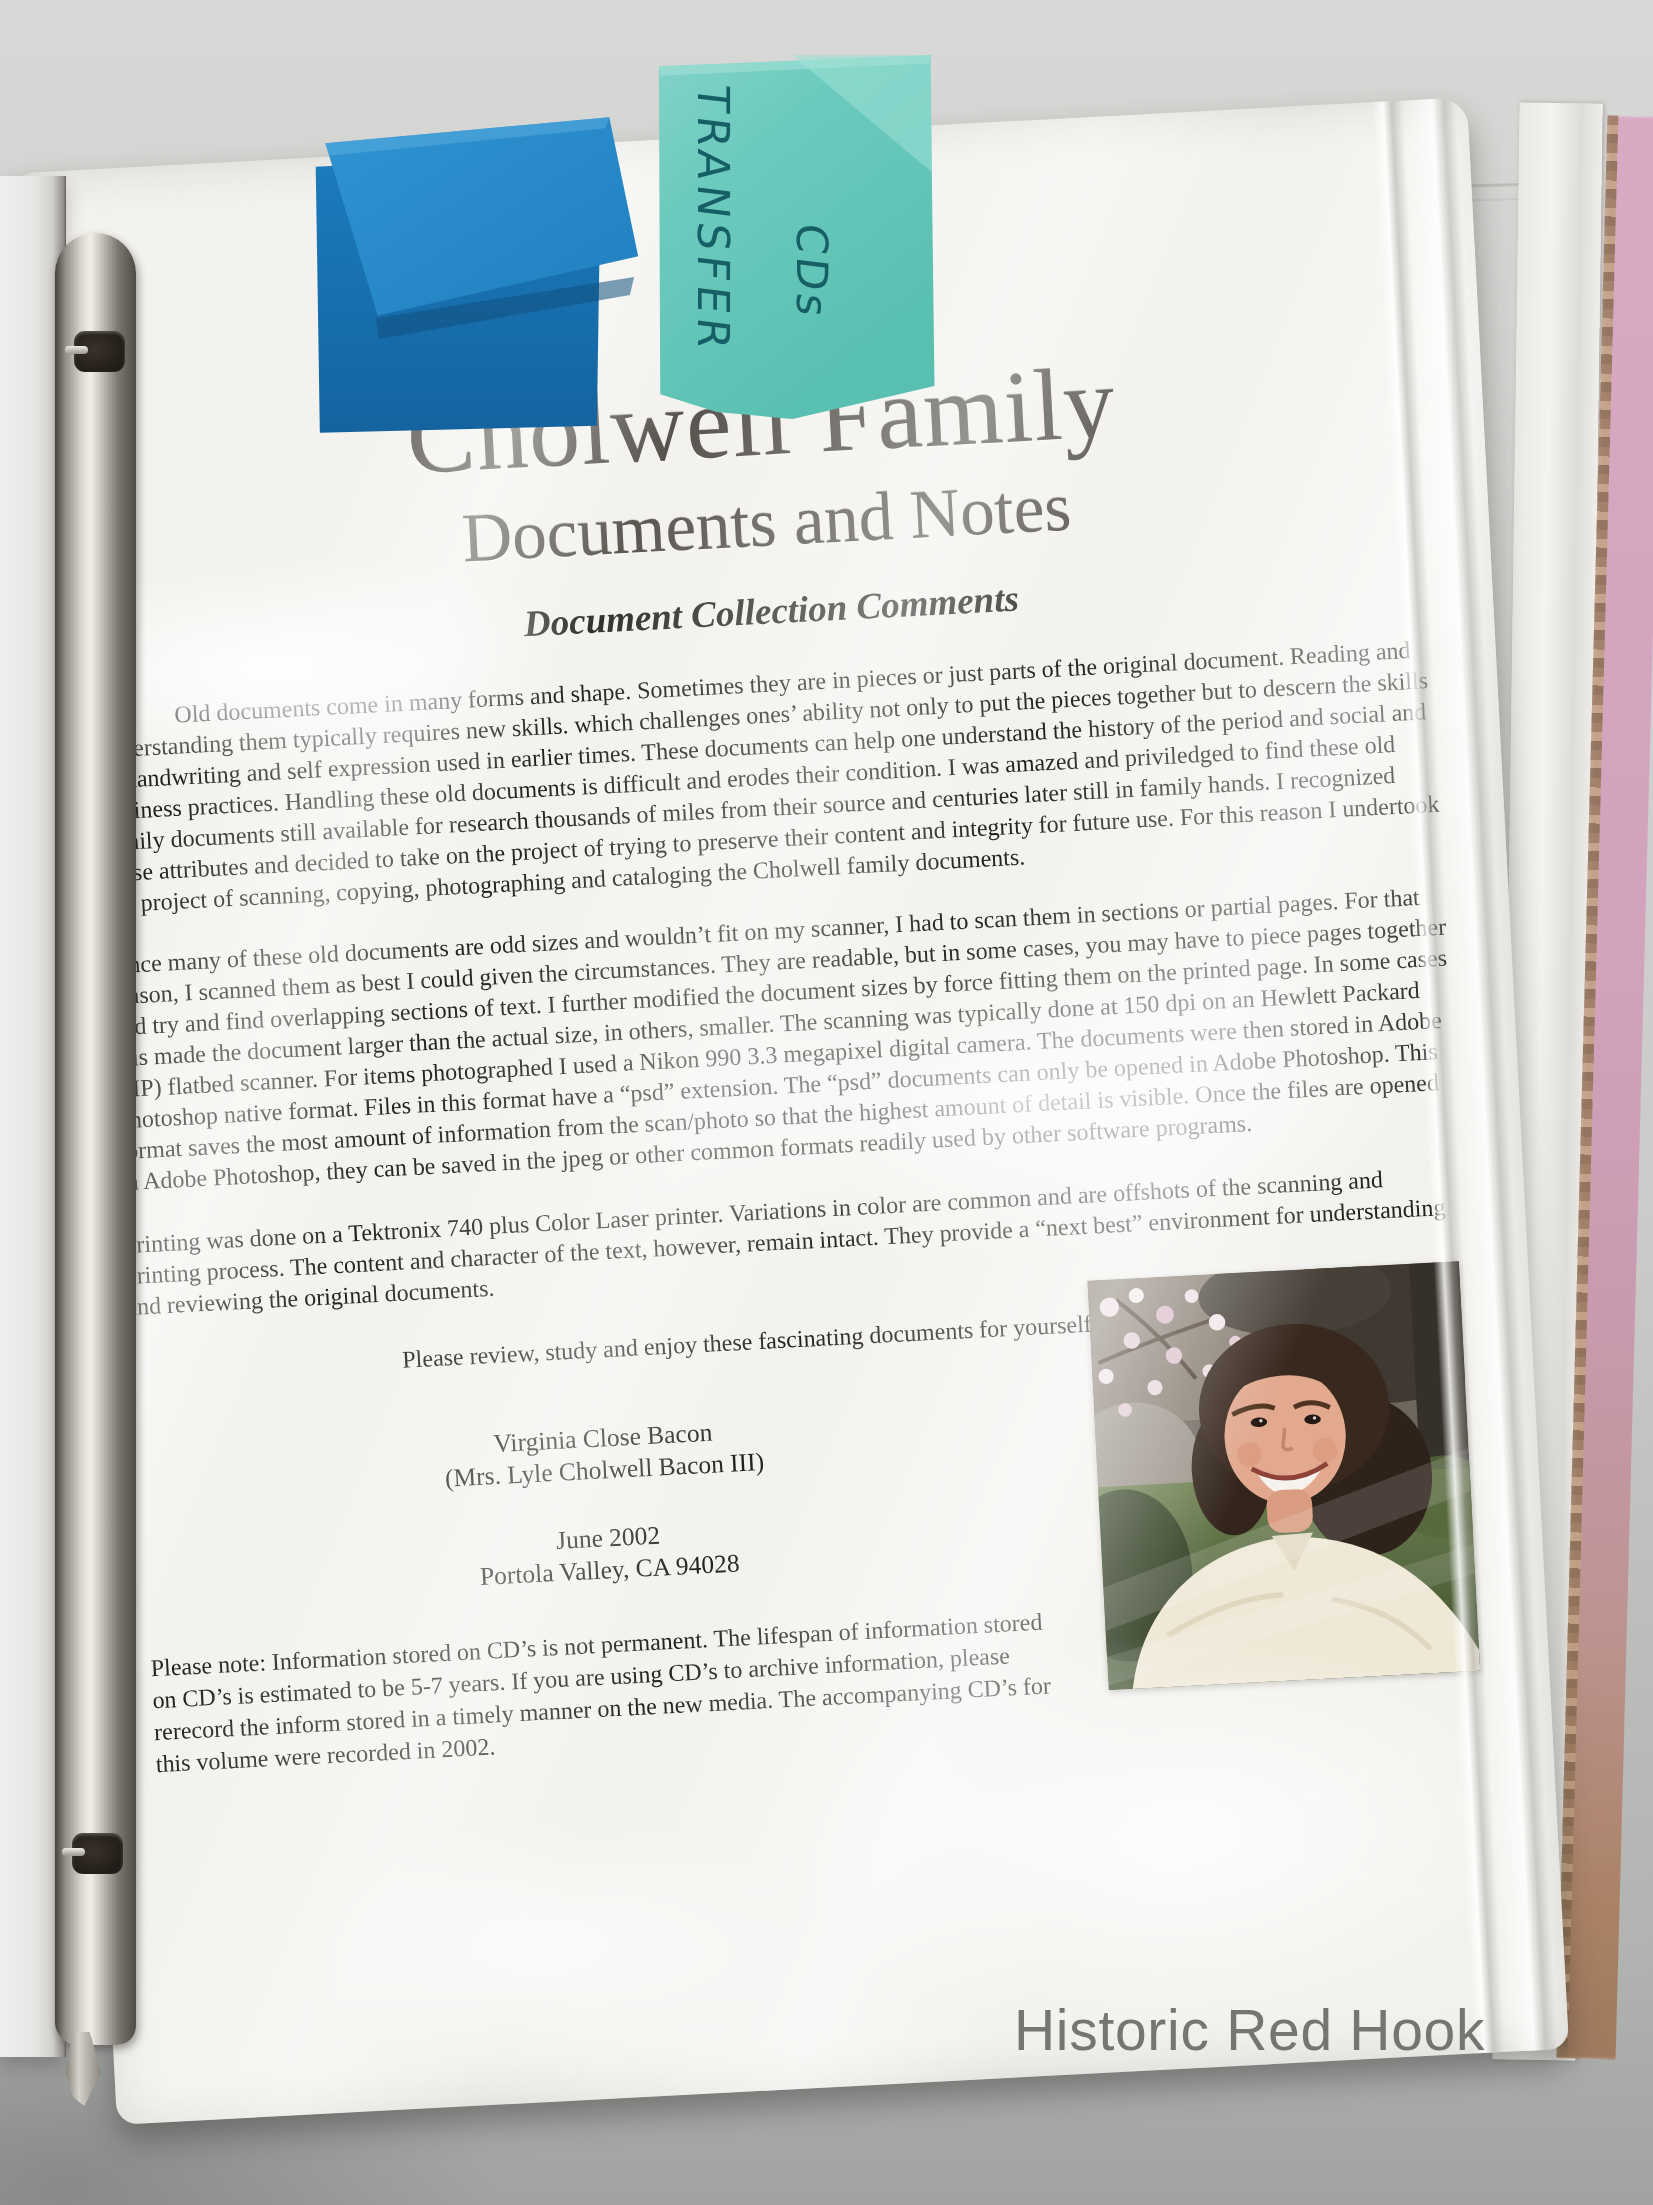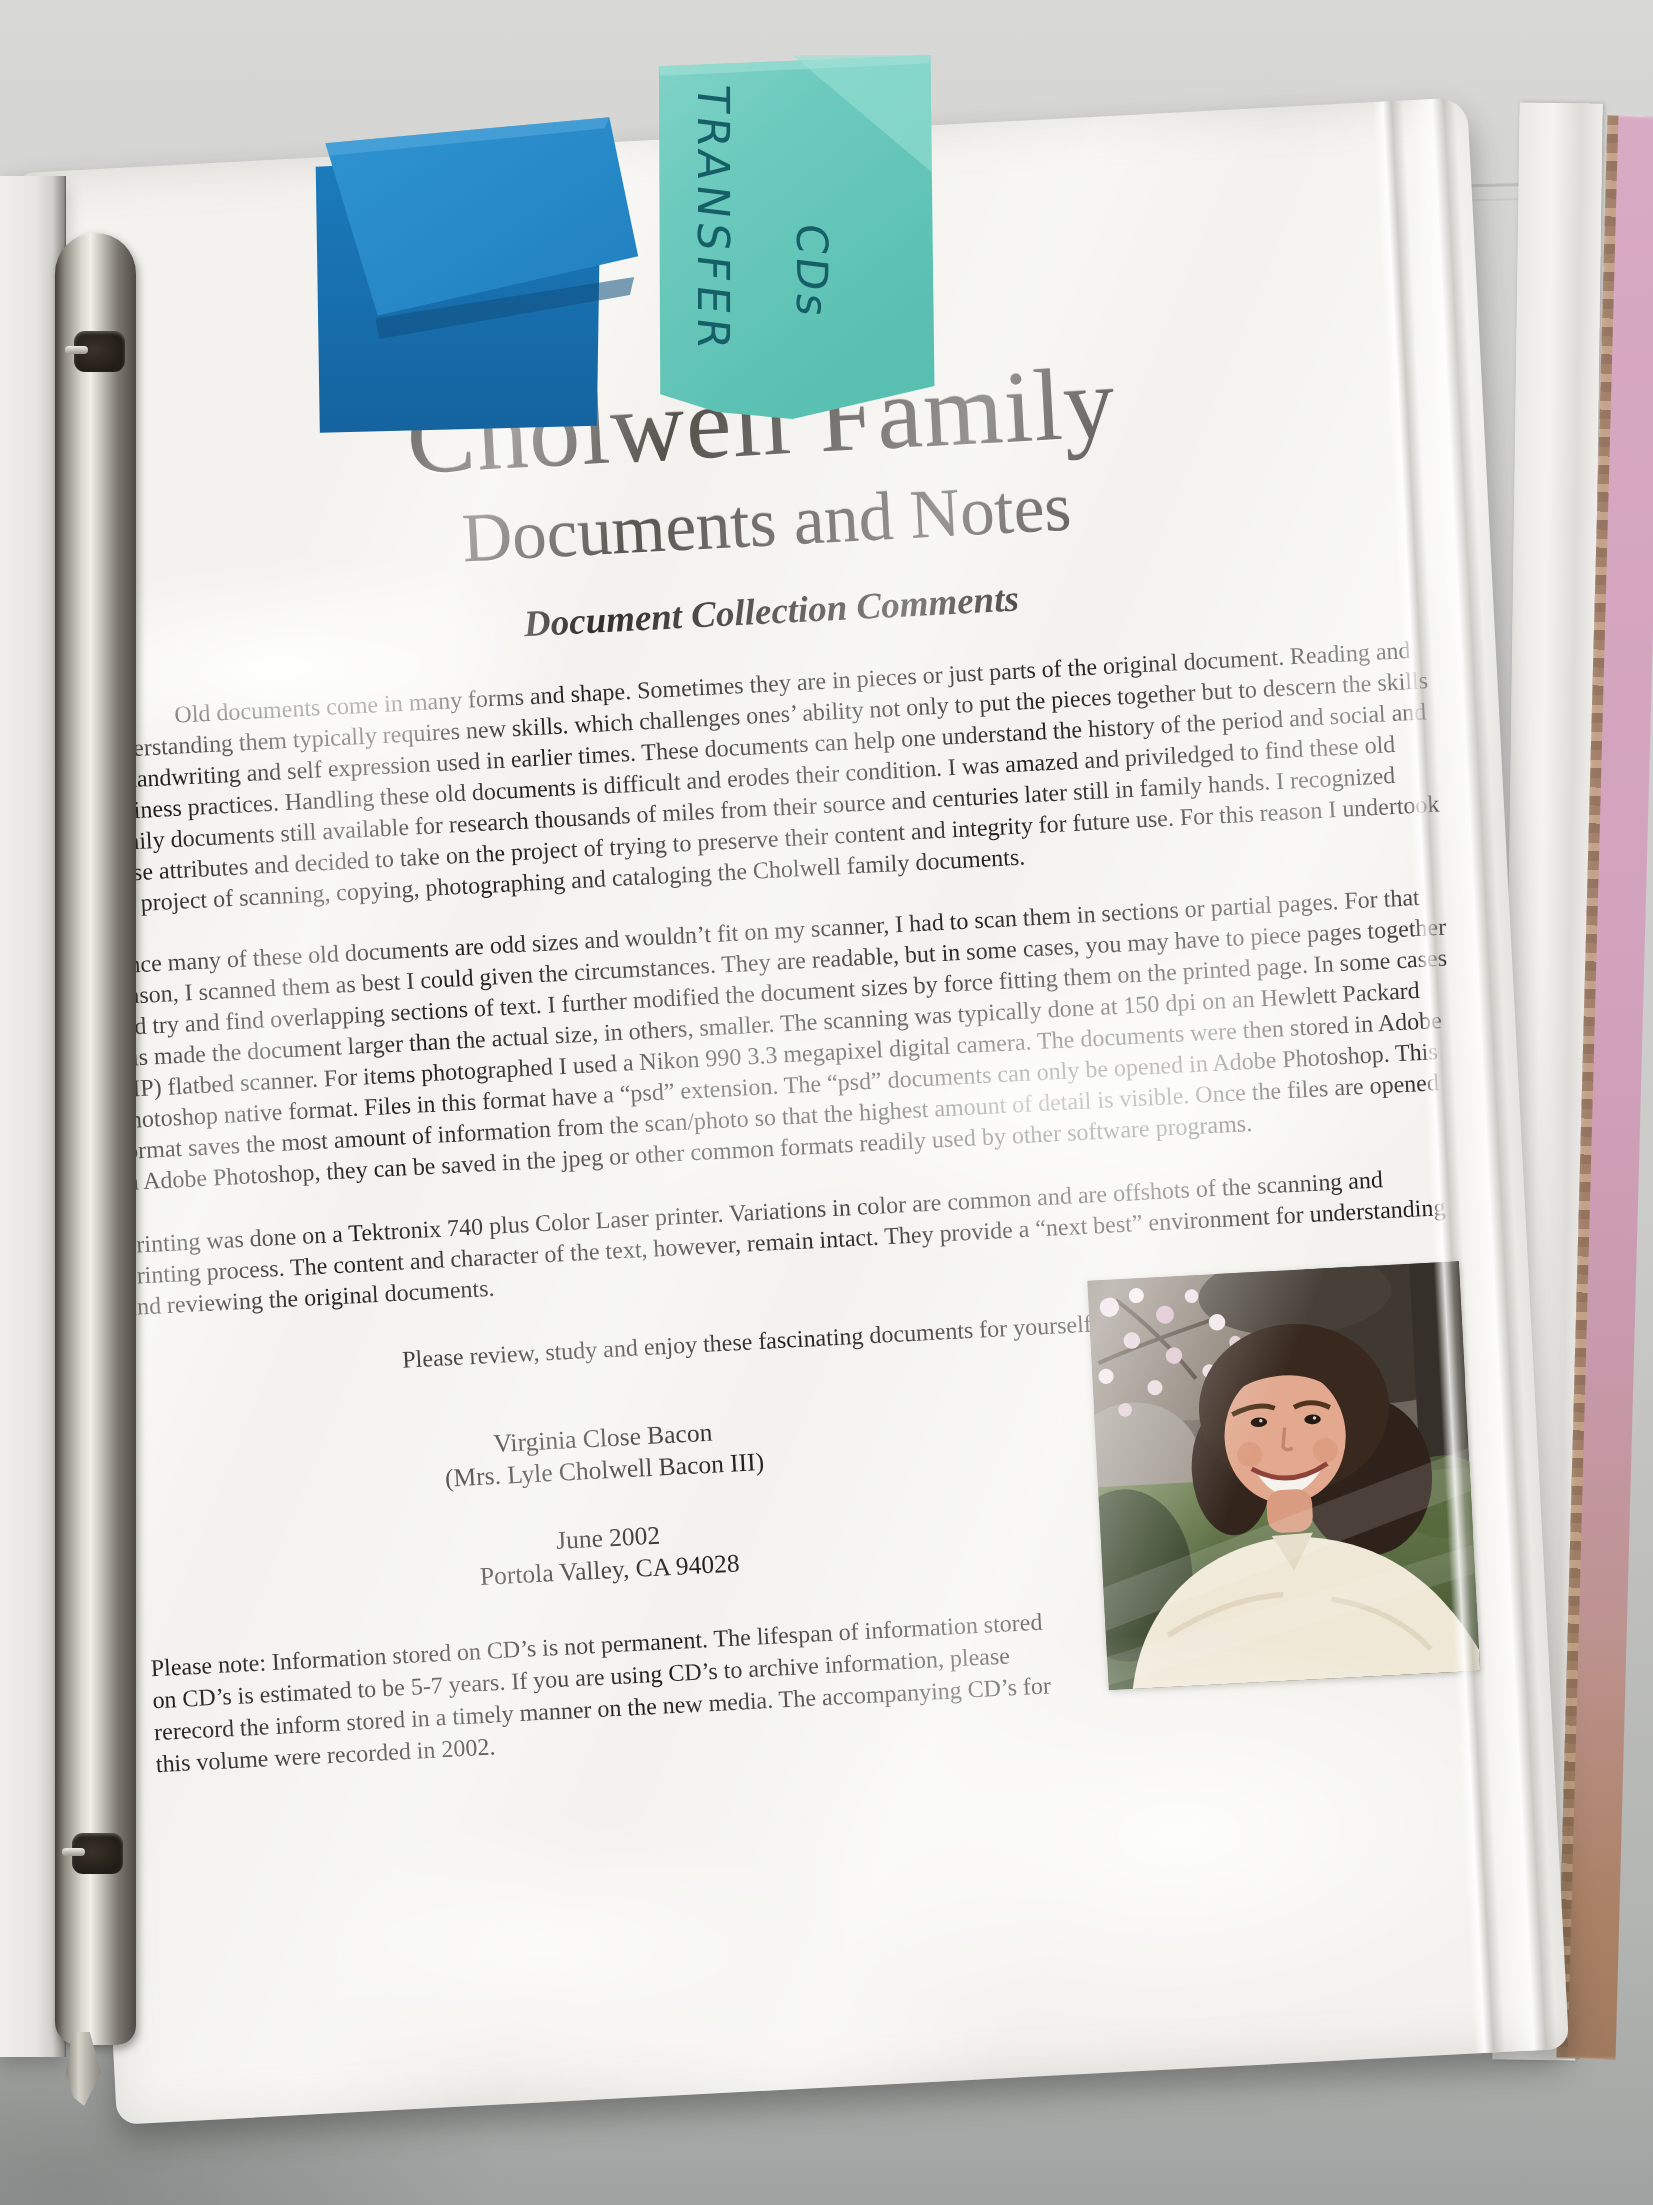--- a/index.html
+++ b/index.html
@@ -232,14 +232,15 @@
     <g>
       <polygon points="956,96 1350,80 1356,560 1150,608 1040,598 958,572" fill="url(#tealG)"></polygon>
       <polygon points="1150,80 1350,80 1352,250" fill="#9adfd4" opacity=".6"></polygon>
       <polygon points="956,96 1350,80 1348,92 958,110" fill="#abe4da" opacity=".5"></polygon>
     </g>
   </svg>
 
   <div class="hw hw-transfer">TRANSFER</div>
   <div class="hw hw-cds">CDs</div>
 
+  <div class="watermark">Historic Red Hook</div>
 </div>
 
 
 </body></html>

